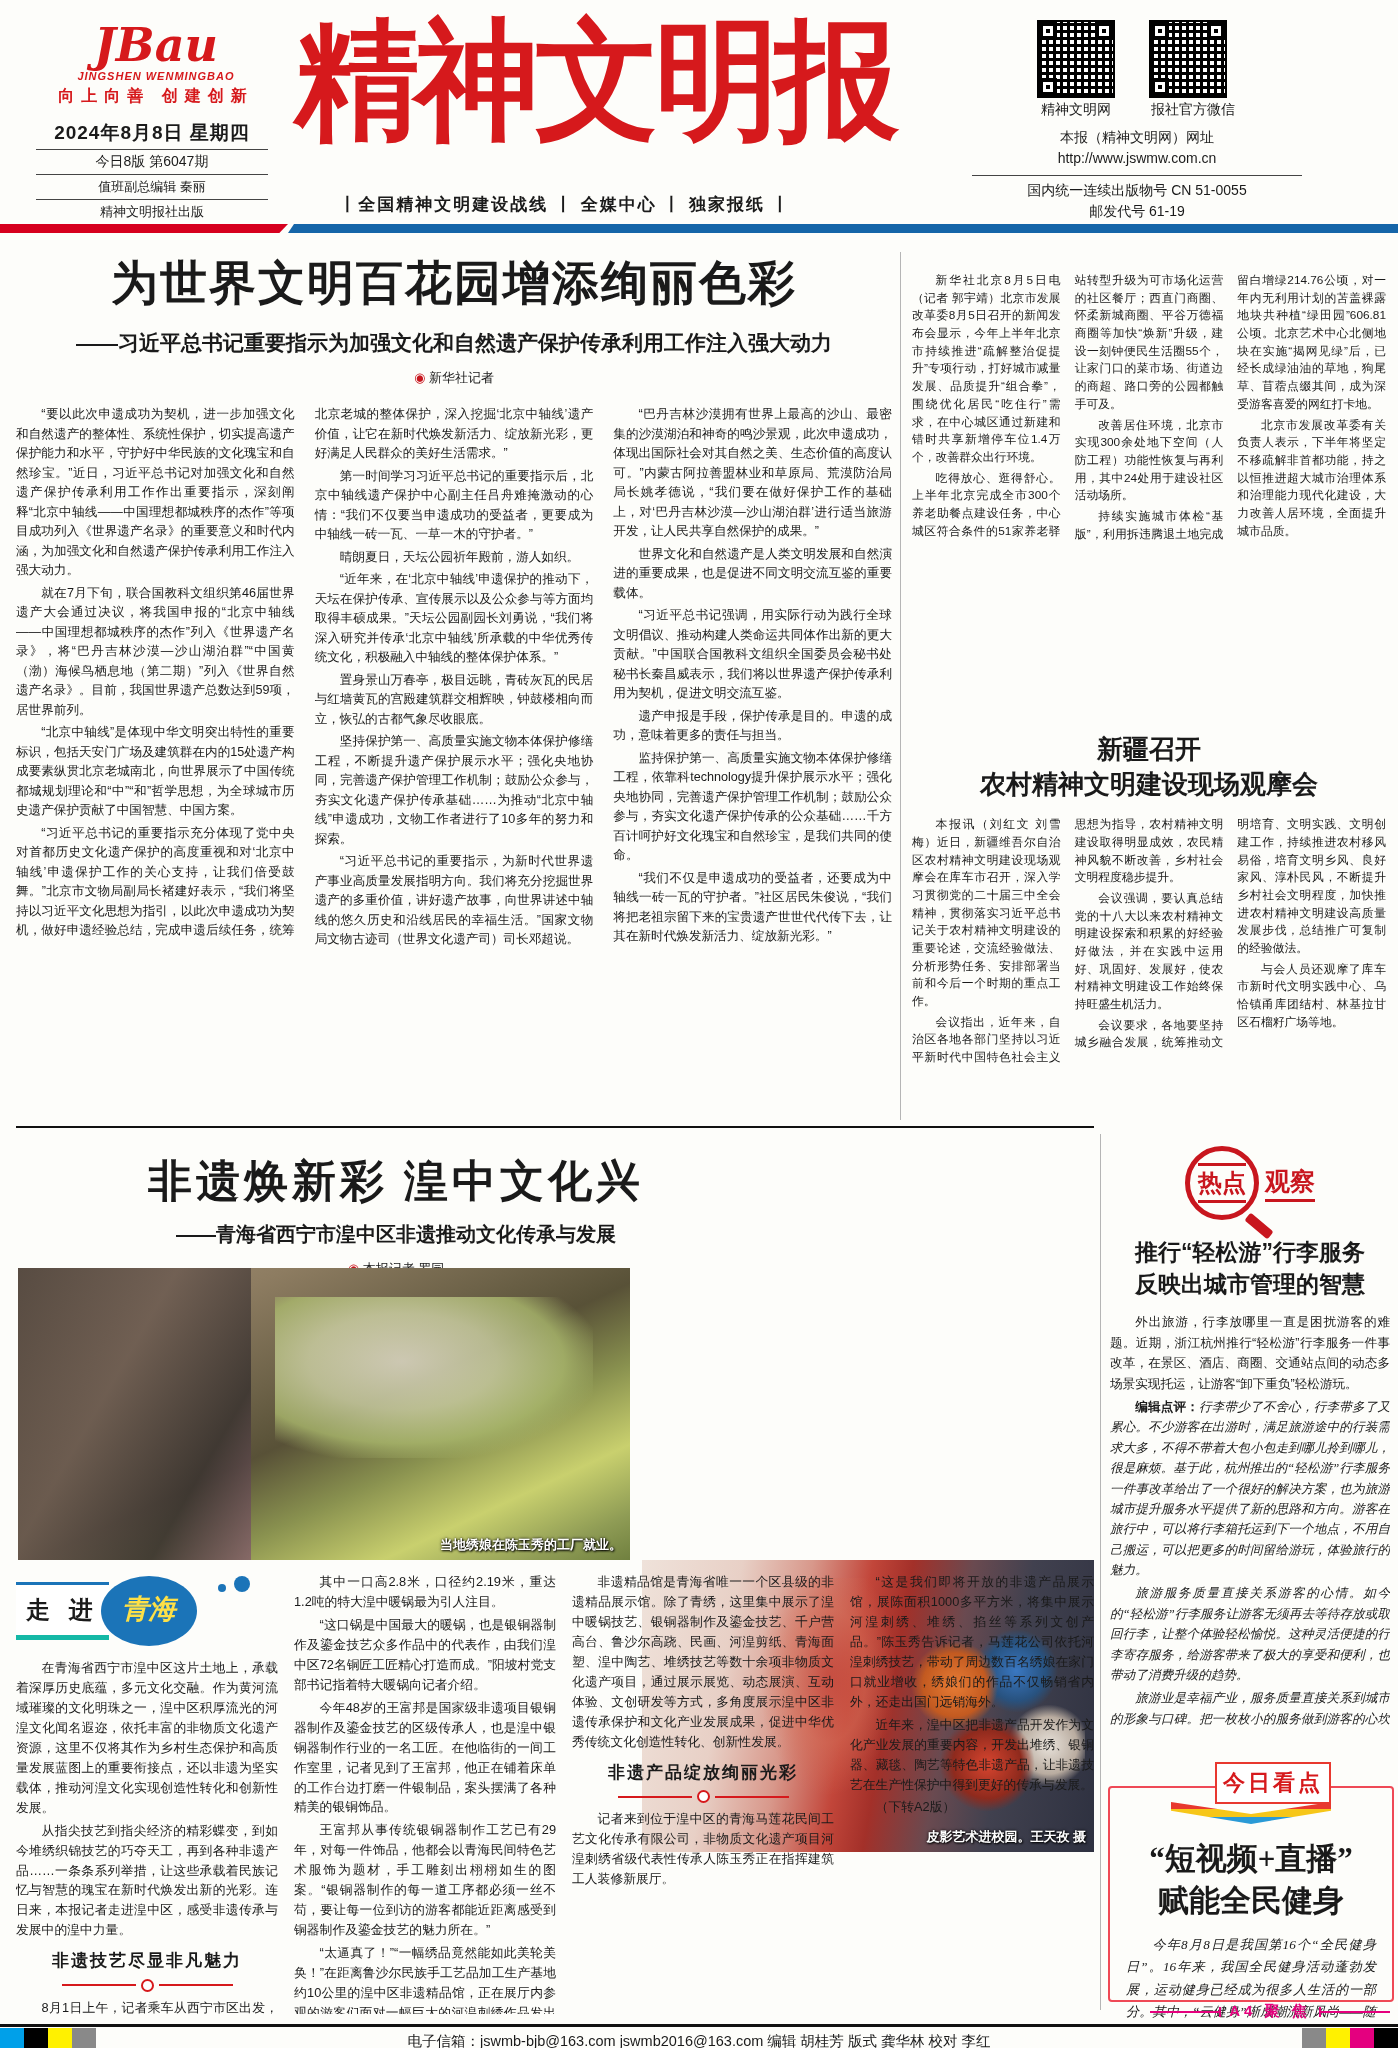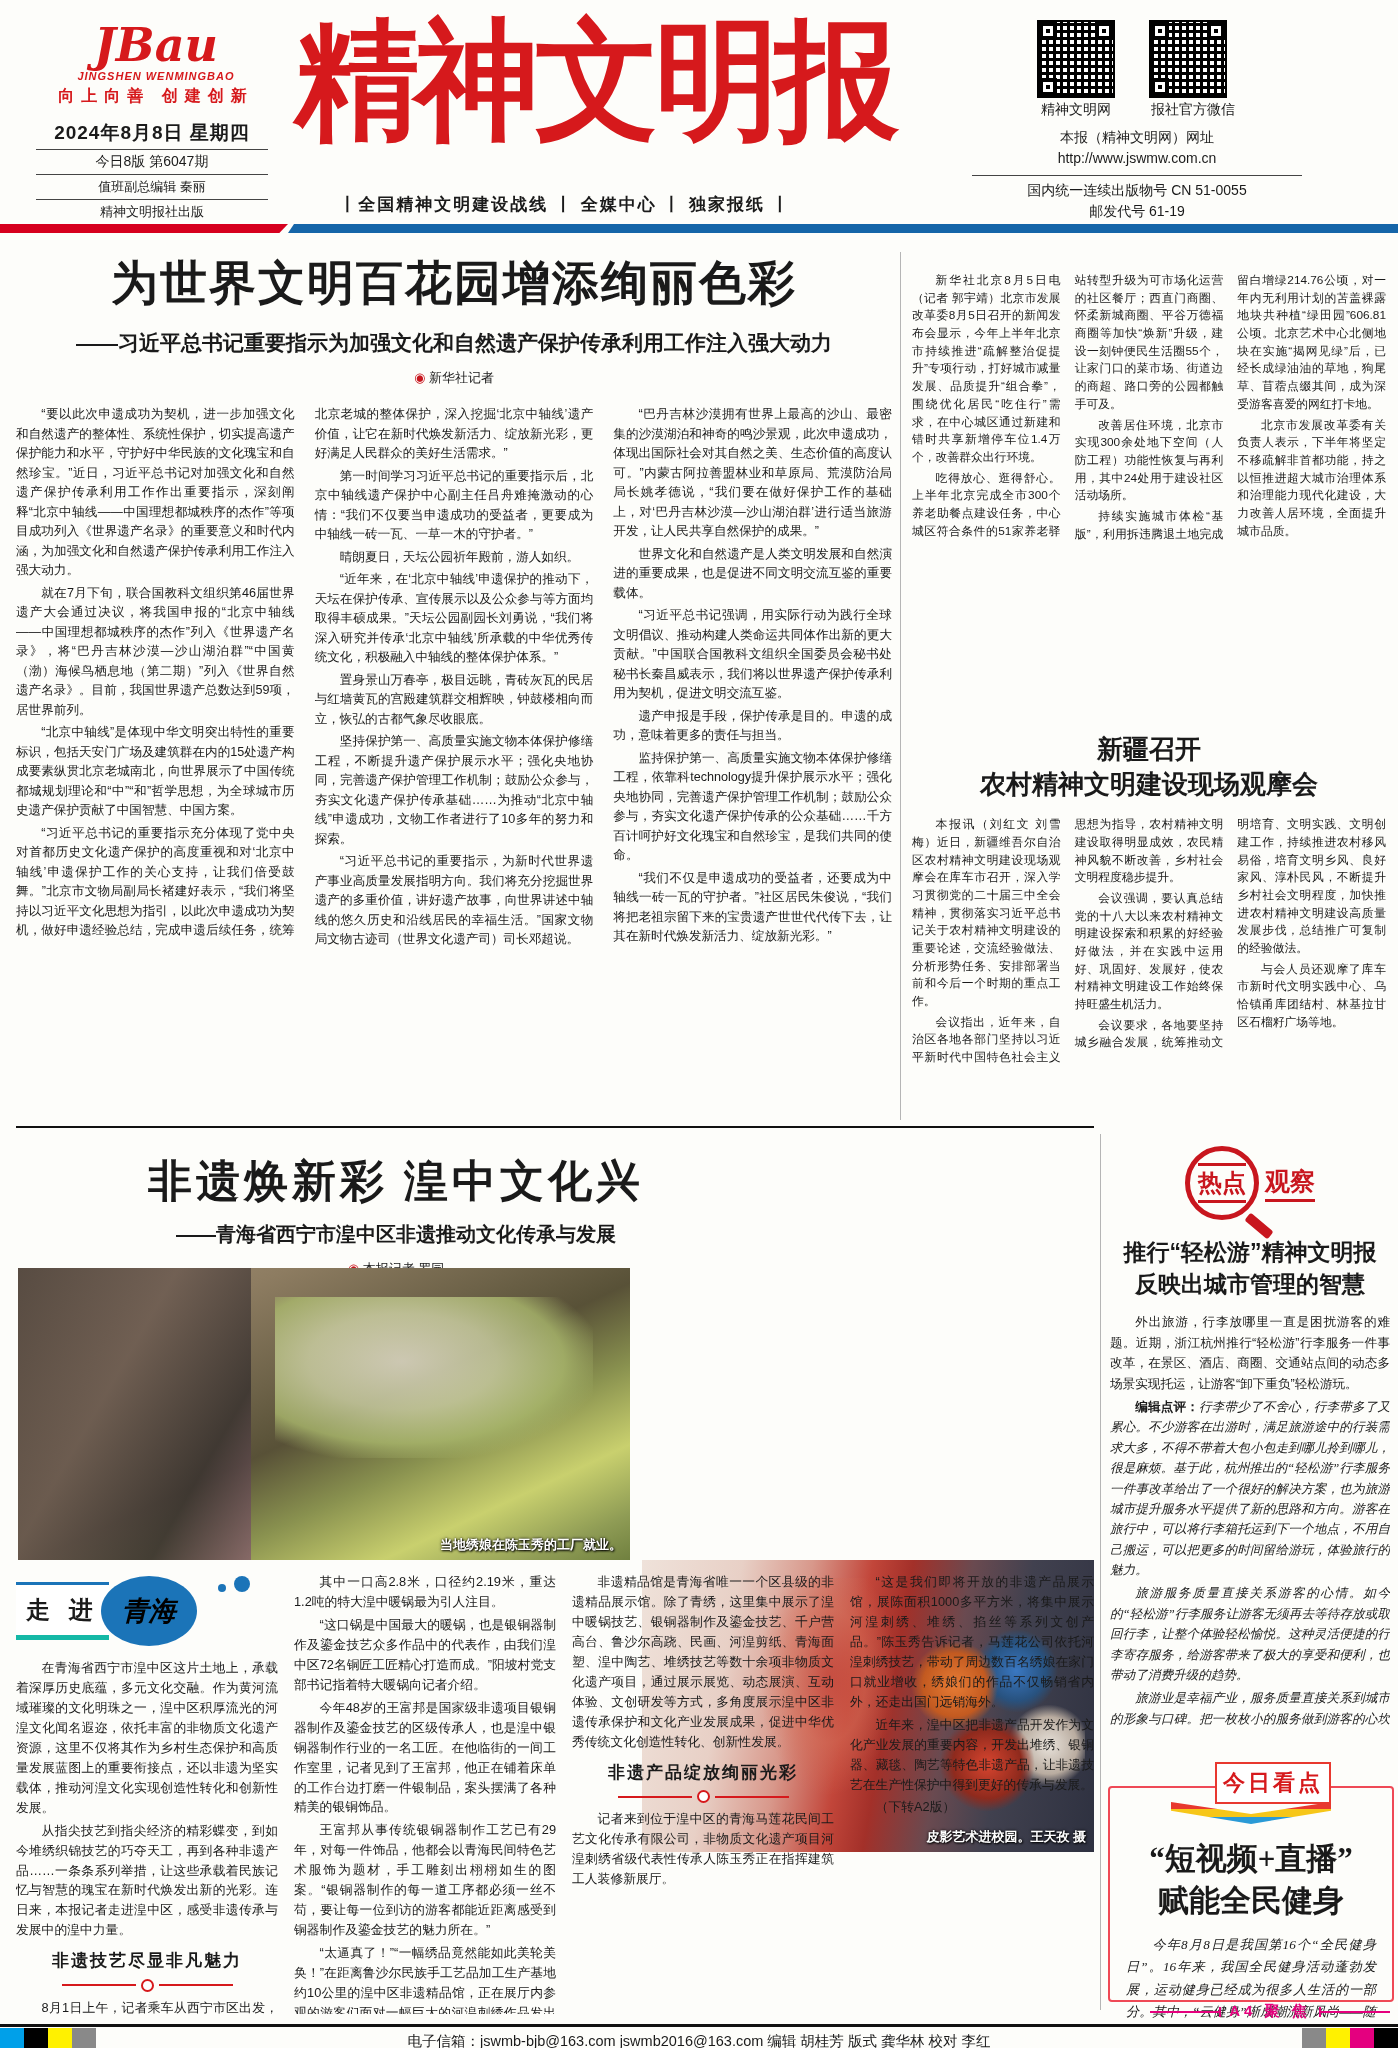--- a/index.html
+++ b/index.html
@@ -73,21 +73,21 @@
   .bcol{position:absolute;width:262px;font-size:12.8px;line-height:1.56;text-align:justify;overflow:hidden;height:442px;}
   .subhead{text-align:center;margin:8px 0 6px;}
   .subhead .t{font-size:17px;font-weight:900;letter-spacing:2px;white-space:nowrap;}
   .deco{display:flex;align-items:center;justify-content:center;margin-top:4px;}
   .deco .l{height:2px;background:#d6191c;width:74px;}
   .deco .c{width:9px;height:9px;border:2px solid #d6191c;border-radius:50%;margin:0 5px;background:#fff;}
   
   .zj{display:flex;align-items:center;height:78px;position:relative;margin-bottom:8px;}
   .zj-box{border-top:3px solid #1b74b8;border-bottom:5px solid #14b8a6;padding:6px 10px;font-size:24px;font-weight:900;letter-spacing:6px;background:#fff;}
   .zj-ell{width:96px;height:70px;background:#1b74b8;border-radius:50%;display:flex;align-items:center;justify-content:center;margin-left:-8px;}
-  .zj-ell .t{color:#000000;font-size:27px;font-weight:900;font-family:Liberation Sans, sans-serif;font-style:italic;}
+  .zj-ell .t{color:#fde047;font-size:27px;font-weight:900;font-family:Liberation Mono, monospace;font-style:italic;}
   .zj-dot1{position:absolute;right:28px;top:4px;width:16px;height:16px;border-radius:50%;background:#1b74b8;}
   .zj-dot2{position:absolute;right:52px;top:12px;width:8px;height:8px;border-radius:50%;background:#1b74b8;}
   
   .focus-box{border:2px solid #ef4956;border-radius:4px;}
   .fbadge{position:relative;width:160px;margin:-26px auto 0;text-align:center;}
   .fbadge .panel{border:2px solid #e8382f;background:#fff;font-size:22px;font-weight:900;color:#d6191c;letter-spacing:3px;padding:4px 0;margin-left:44px;}
   .fbadge .book{width:160px;height:22px;margin-top:-2px;clip-path:polygon(0 0,50% 55%,100% 0,100% 40%,50% 100%,0 40%);
       background:linear-gradient(#e8382f 0 34%,#f6c619 34% 67%,#2a9ad6 67% 100%);}
   .h-focus{font-family:"Liberation Serif","DejaVu Serif",serif;font-size:31px;font-weight:900;text-align:center;line-height:1.35;margin-top:14px;white-space:nowrap;}
   .focus-body{font-size:13.2px;line-height:1.7;text-align:justify;padding:12px 16px 0;overflow:hidden;}
@@ -231,21 +231,21 @@
 
   <div class="abs" style="left:1110px;top:1146px;width:280px;">
     <div class="hot-badge">
       <div class="hot-circle">
         <span class="txt">热点</span>
         <span class="hot-handle"></span>
       </div>
       <span class="hot-right">观察</span>
     </div>
     <div class="h-hot" style="margin-top:16px;">
-      <div>推行“轻松游”精神文明报</div>
+      <div>推行“轻松游”行李服务</div>
       <div>反映出城市管理的智慧</div>
     </div>
     <div class="hotbody" style="height:420px;margin-top:12px;">
       <p class="para">外出旅游，行李放哪里一直是困扰游客的难题。近期，浙江杭州推行“轻松游”行李服务一件事改革，在景区、酒店、商圈、交通站点间的动态多场景实现托运，让游客“卸下重负”轻松游玩。</p>
       <div class="kai">
         <p class="para"><span class="lbl">编辑点评：</span><span>行李带少了不舍心，行李带多了又累心。不少游客在出游时，满足旅游途中的行装需求大多，不得不带着大包小包走到哪儿拎到哪儿，很是麻烦。基于此，杭州推出的“轻松游”行李服务一件事改革给出了一个很好的解决方案，也为旅游城市提升服务水平提供了新的思路和方向。游客在旅行中，可以将行李箱托运到下一个地点，不用自己搬运，可以把更多的时间留给游玩，体验旅行的魅力。</span></p>
         <p class="para">旅游服务质量直接关系游客的心情。如今的“轻松游”行李服务让游客无须再去等待存放或取回行李，让整个体验轻松愉悦。这种灵活便捷的行李寄存服务，给游客带来了极大的享受和便利，也带动了消费升级的趋势。</p>
         <p class="para">旅游业是幸福产业，服务质量直接关系到城市的形象与口碑。把一枚枚小的服务做到游客的心坎上，既是以人为本的体现，也更能提升城市管理的智慧。</p>
       </div>
     </div>

